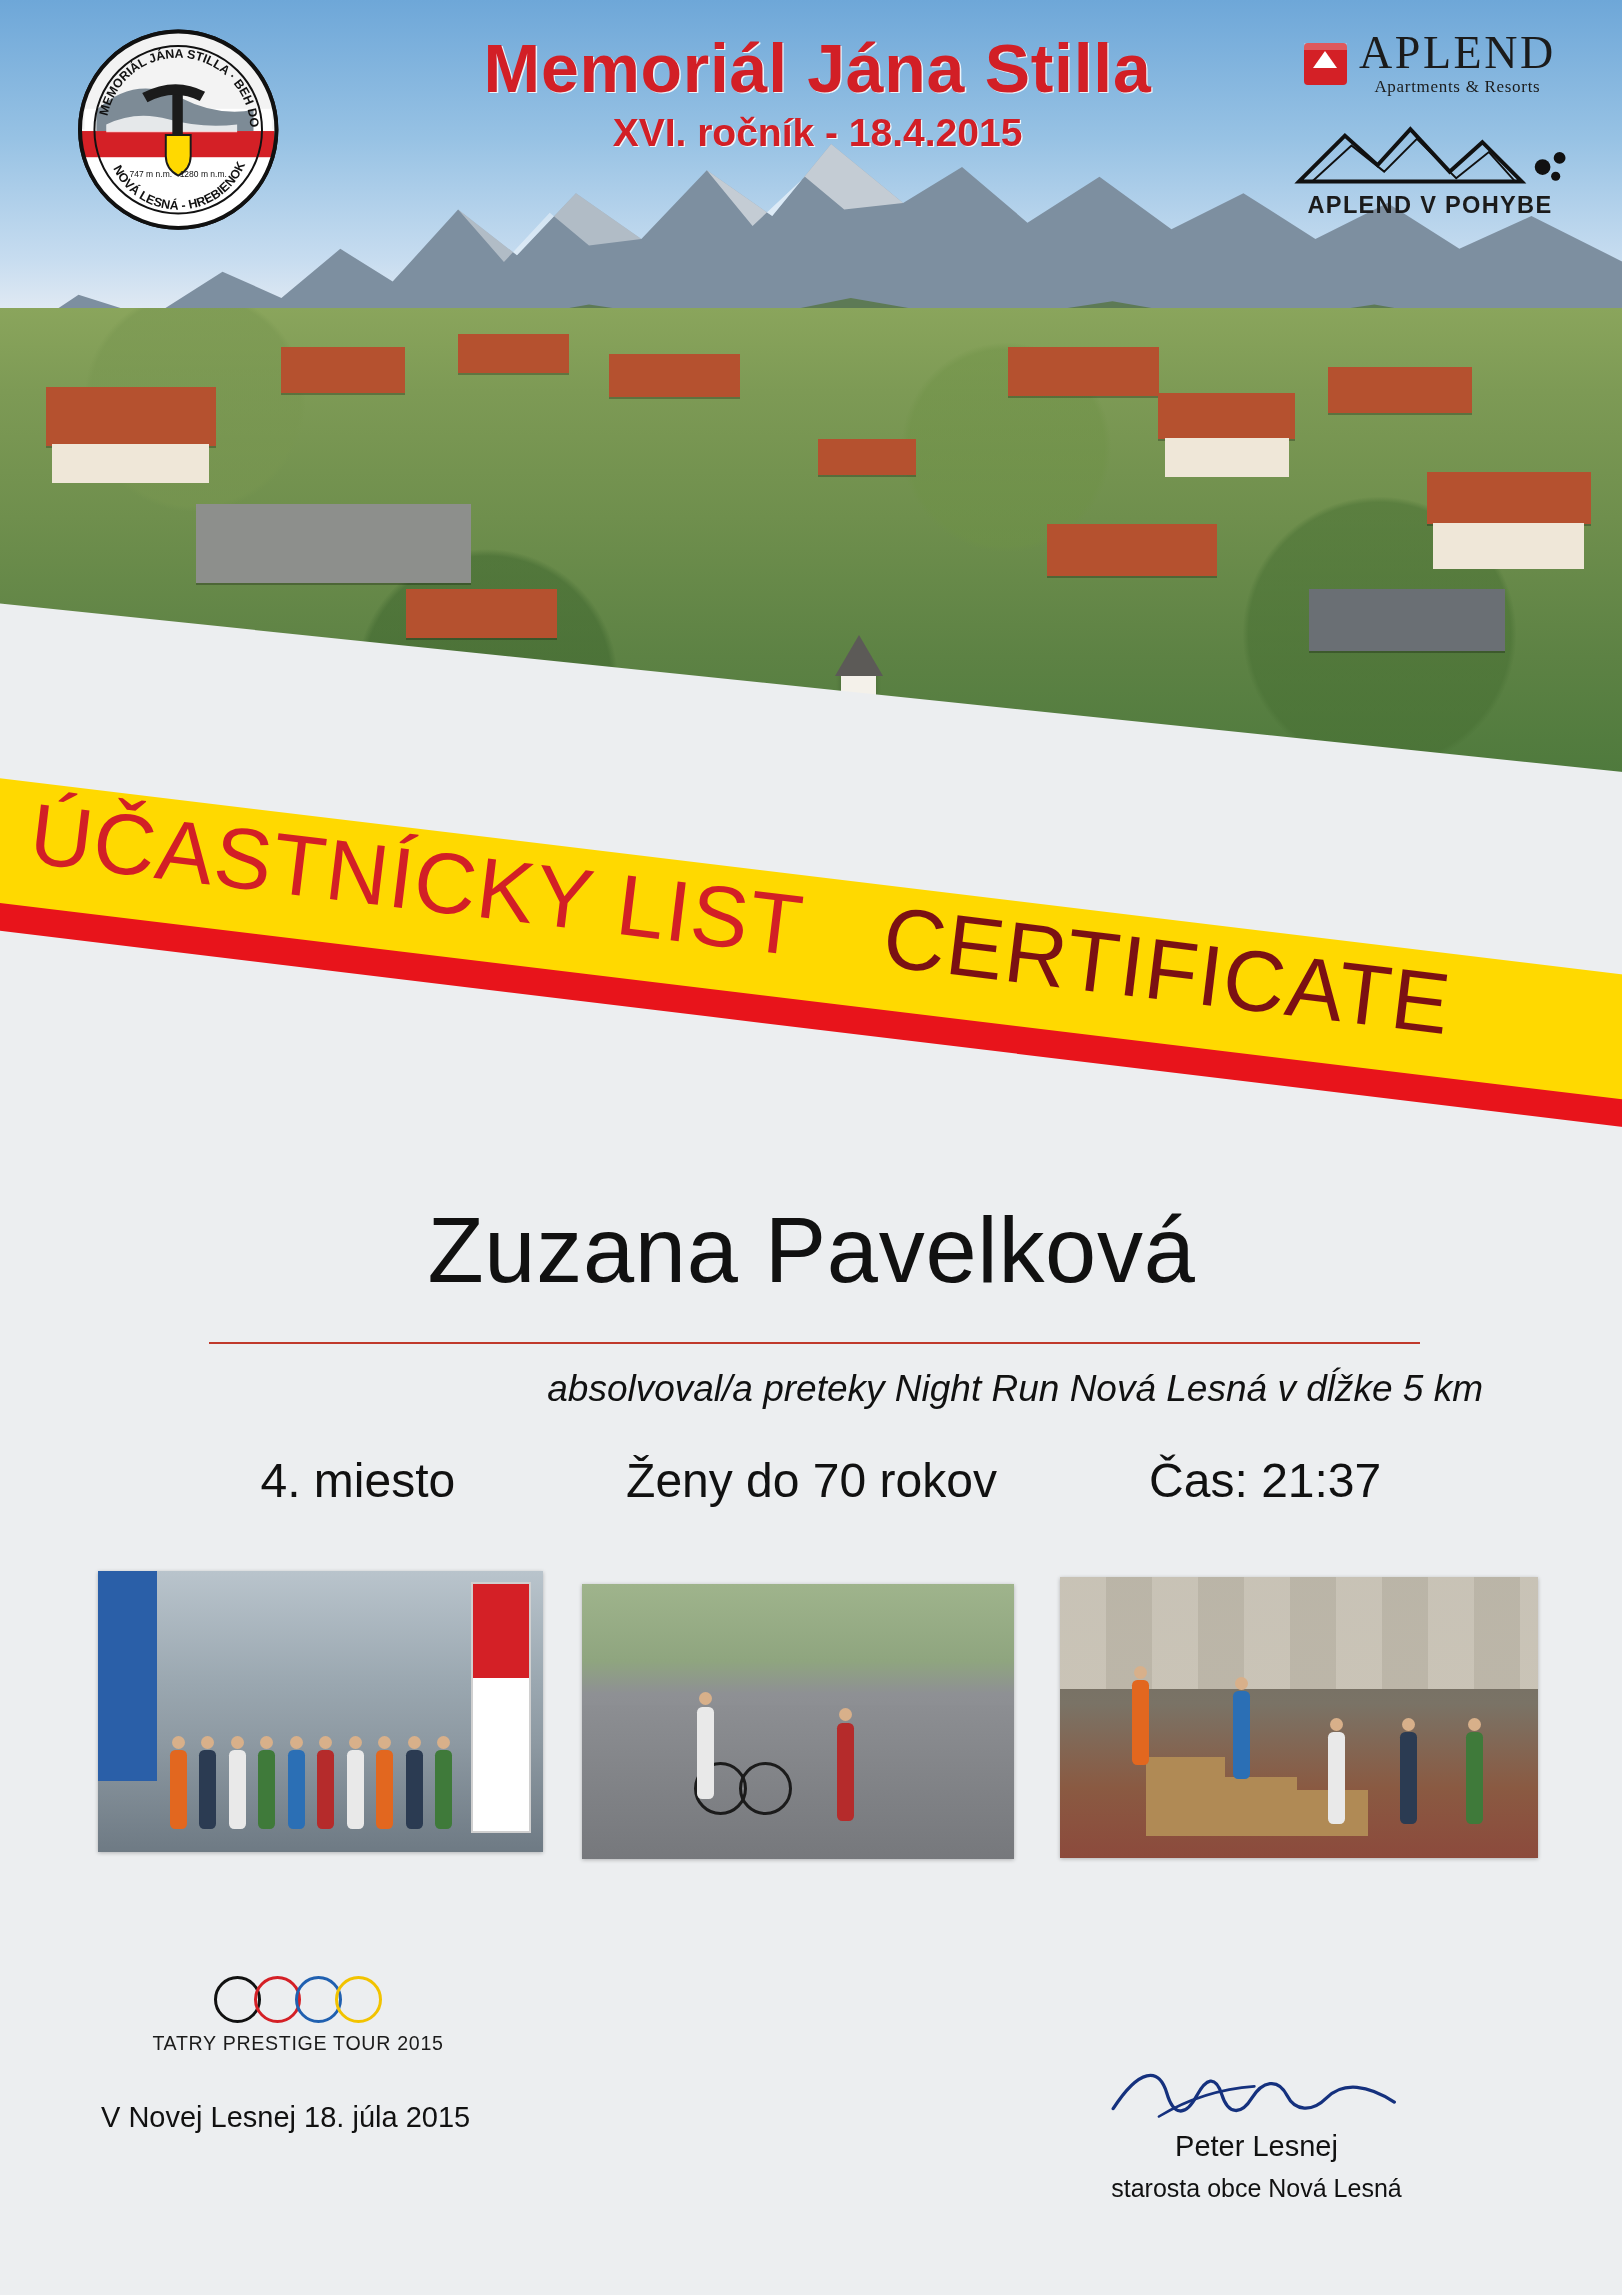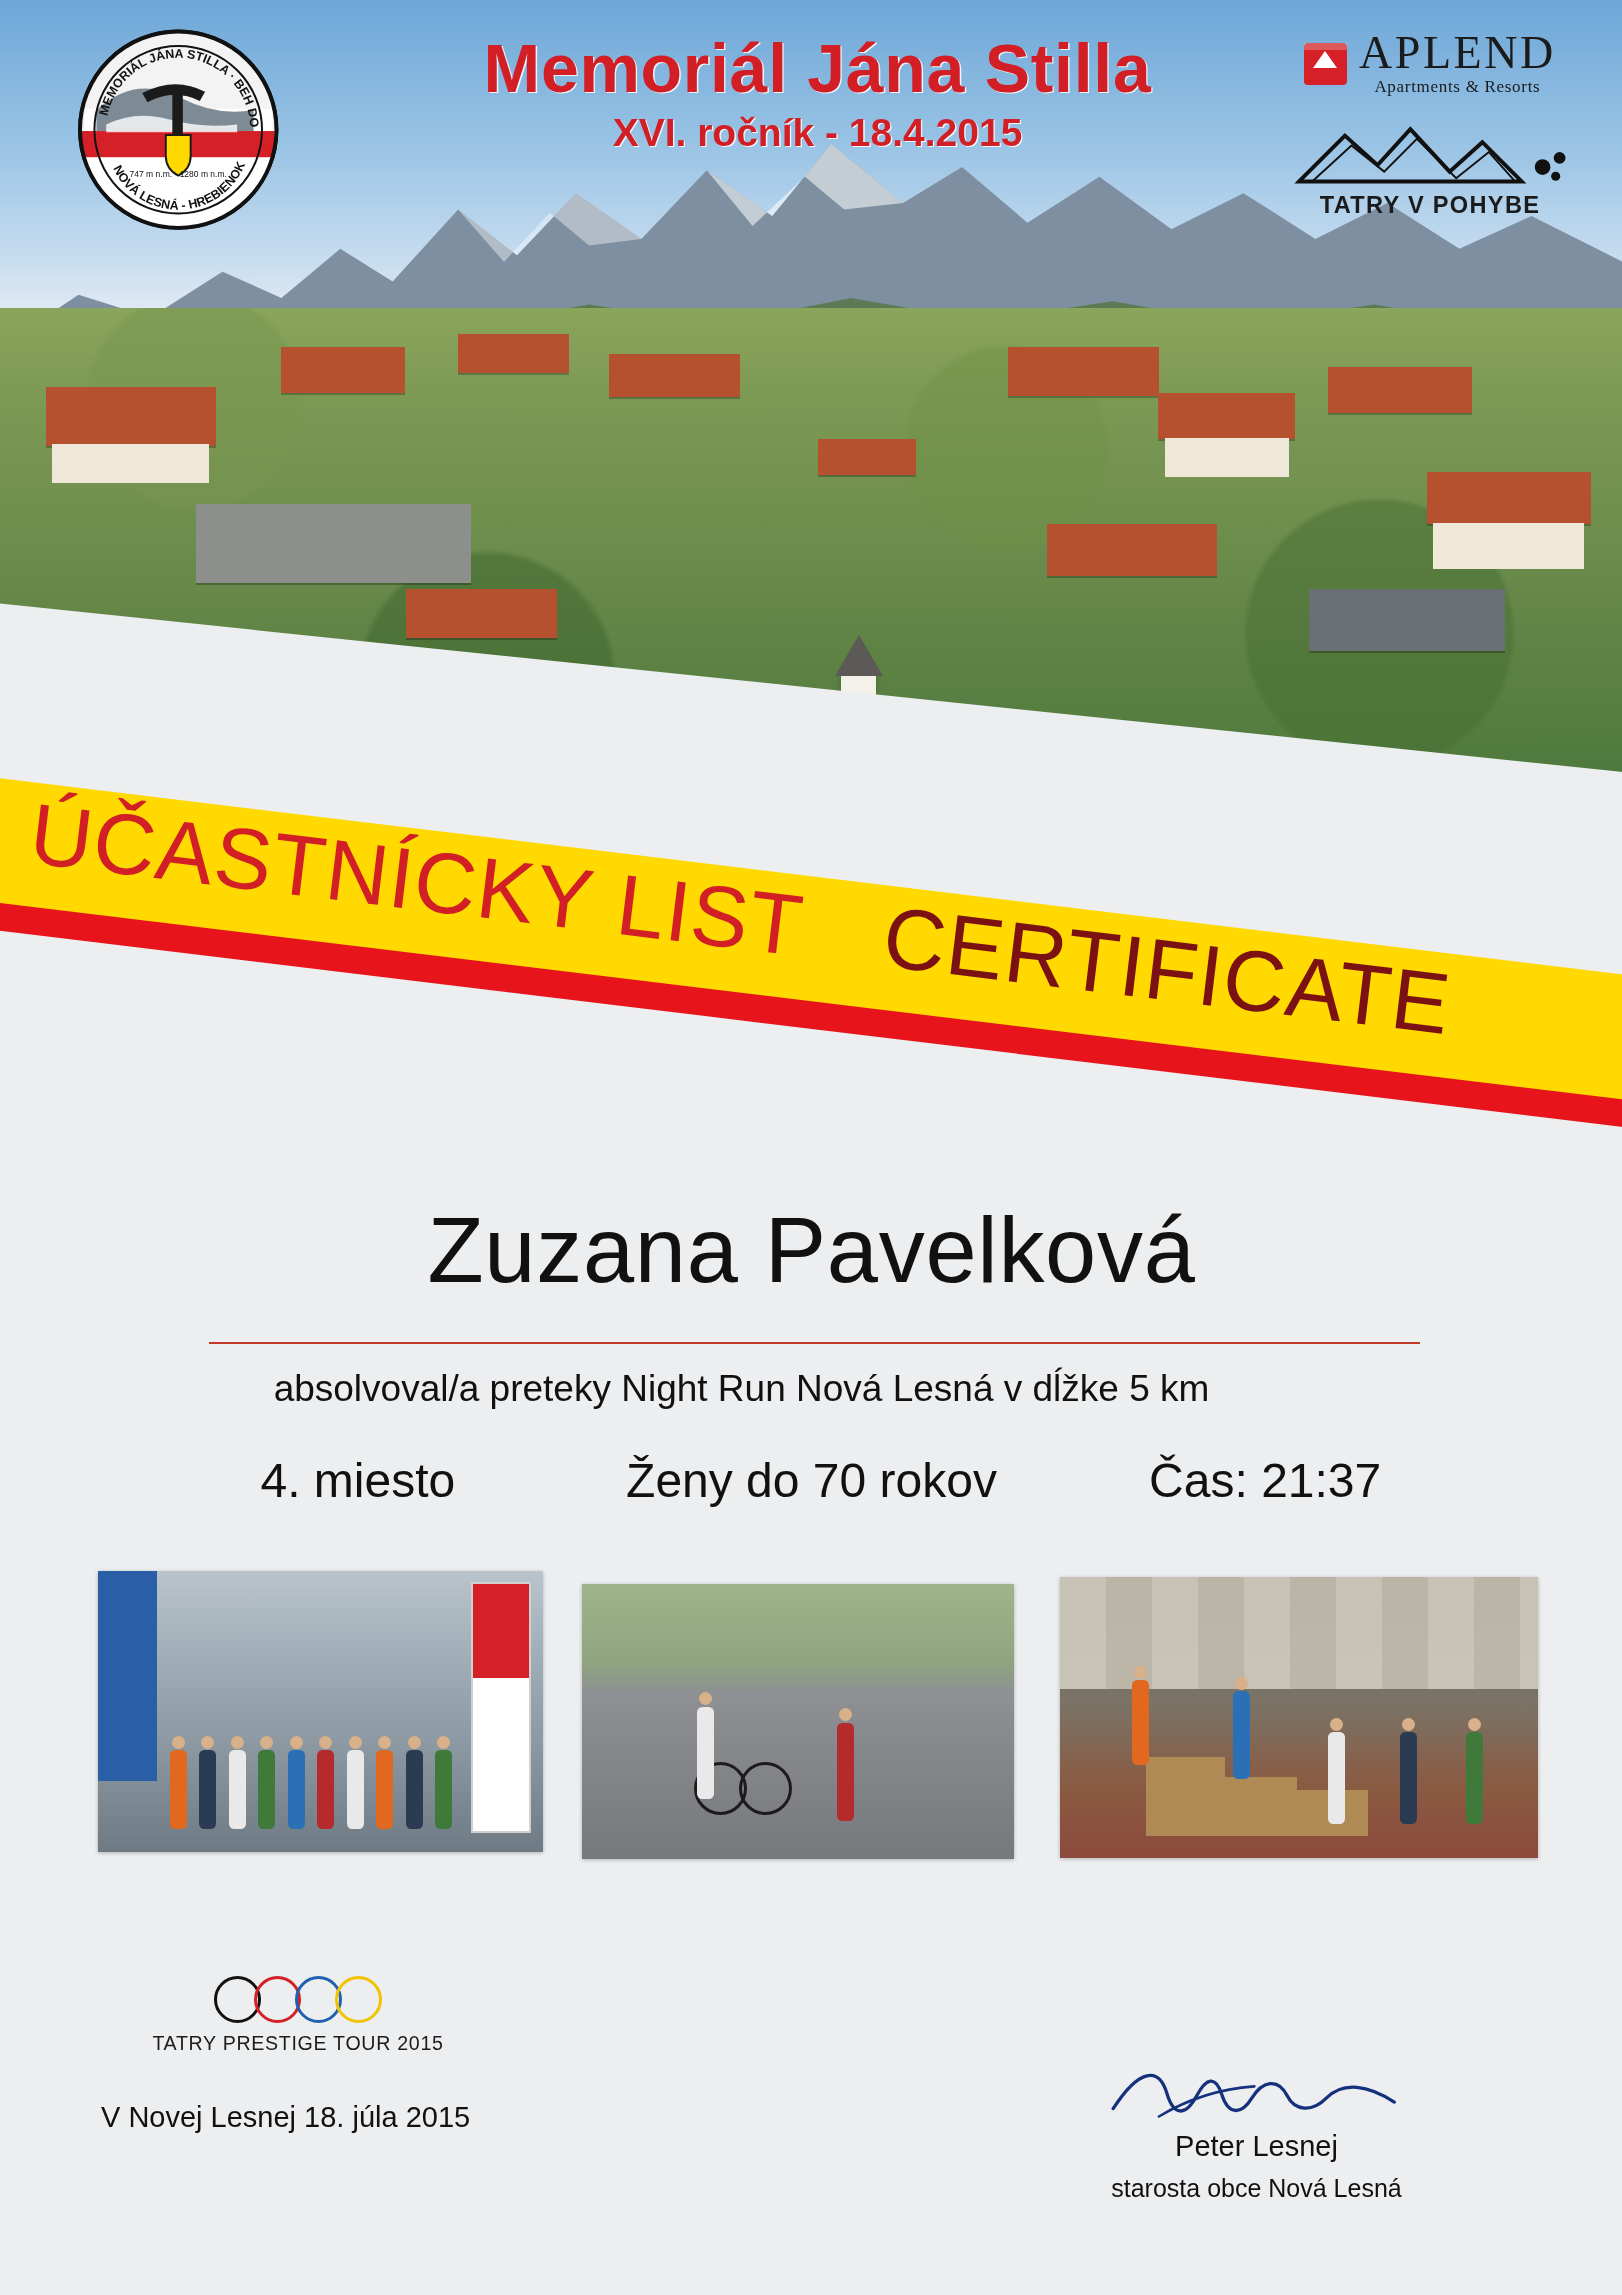--- a/index.html
+++ b/index.html
@@ -234,23 +234,24 @@
   }
   .divider {
     position: absolute;
     top: 216px; left: 209px;
     width: 1211px; height: 2px;
     background: #c0392b;
   }
   .subtitle {
     position: absolute;
     top: 242px; left: 0; width: 1483px;
-    text-align: center;
+    text-align: right;
     font-size: 37px;
     color: #111111;
+    font-style: italic;
   }
   .results {
     position: absolute;
     top: 327px; left: 131px;
     width: 1361px;
     display: flex;
     justify-content: space-between;
     font-size: 48px;
     color: #111111;
   }
@@ -497,21 +498,21 @@
       </span>
     </div>
     <div class="tatry-pohybe">
       <svg width="288" height="72" viewBox="0 0 440 110">
         <polygon points="20,100 90,30 140,75 190,20 250,85 300,40 360,100" fill="none" stroke="#111" stroke-width="6"></polygon>
         <polygon points="40,100 100,45 150,85 200,35 260,95 310,55 350,100" fill="none" stroke="#111" stroke-width="3"></polygon>
         <circle cx="392" cy="78" r="12" fill="#111"></circle>
         <circle cx="418" cy="64" r="9" fill="#111"></circle>
         <circle cx="412" cy="92" r="7" fill="#111"></circle>
       </svg>
-      <div class="tp-name">TATRY V POHYBE</div>
+      <div class="tp-name">APLEND V POHYBE</div>
     </div>
   </div>
 
   <div class="banner-wrap">
     <div class="band-red"></div>
     <div class="band-yellow"></div>
     <div class="band-text">
       <span class="sk">ÚČASTNÍCKY LIST</span>
       <span style="display:inline-block;width:33px"></span>
       <span class="en">CERTIFICATE</span>

